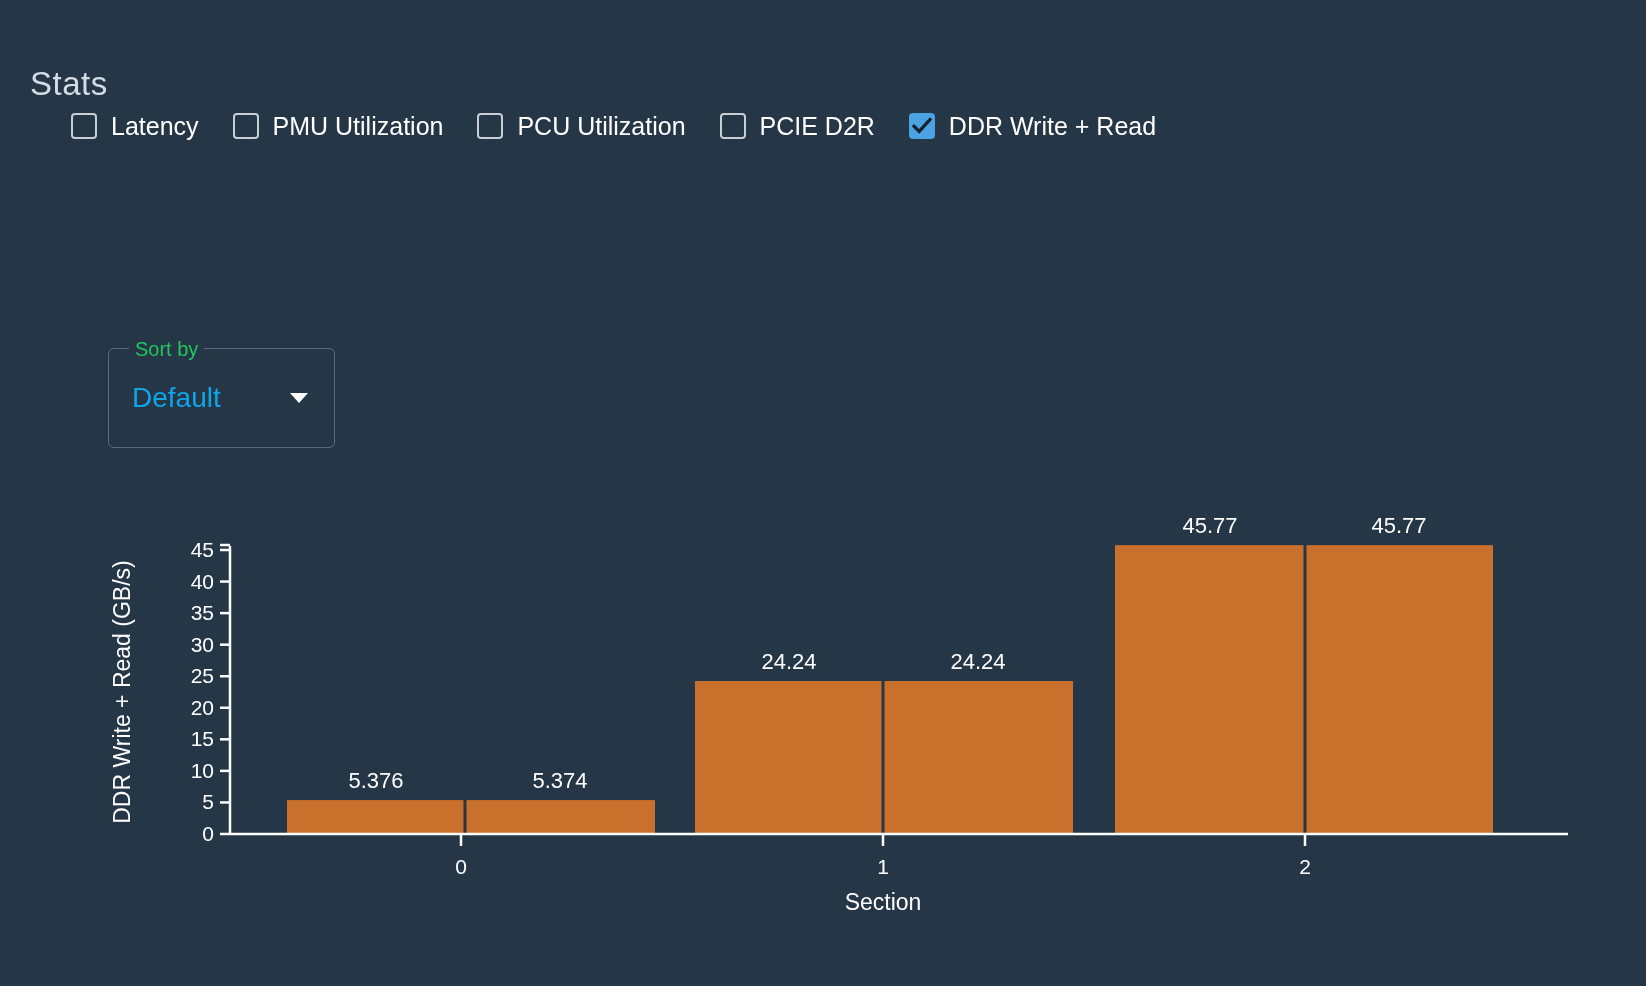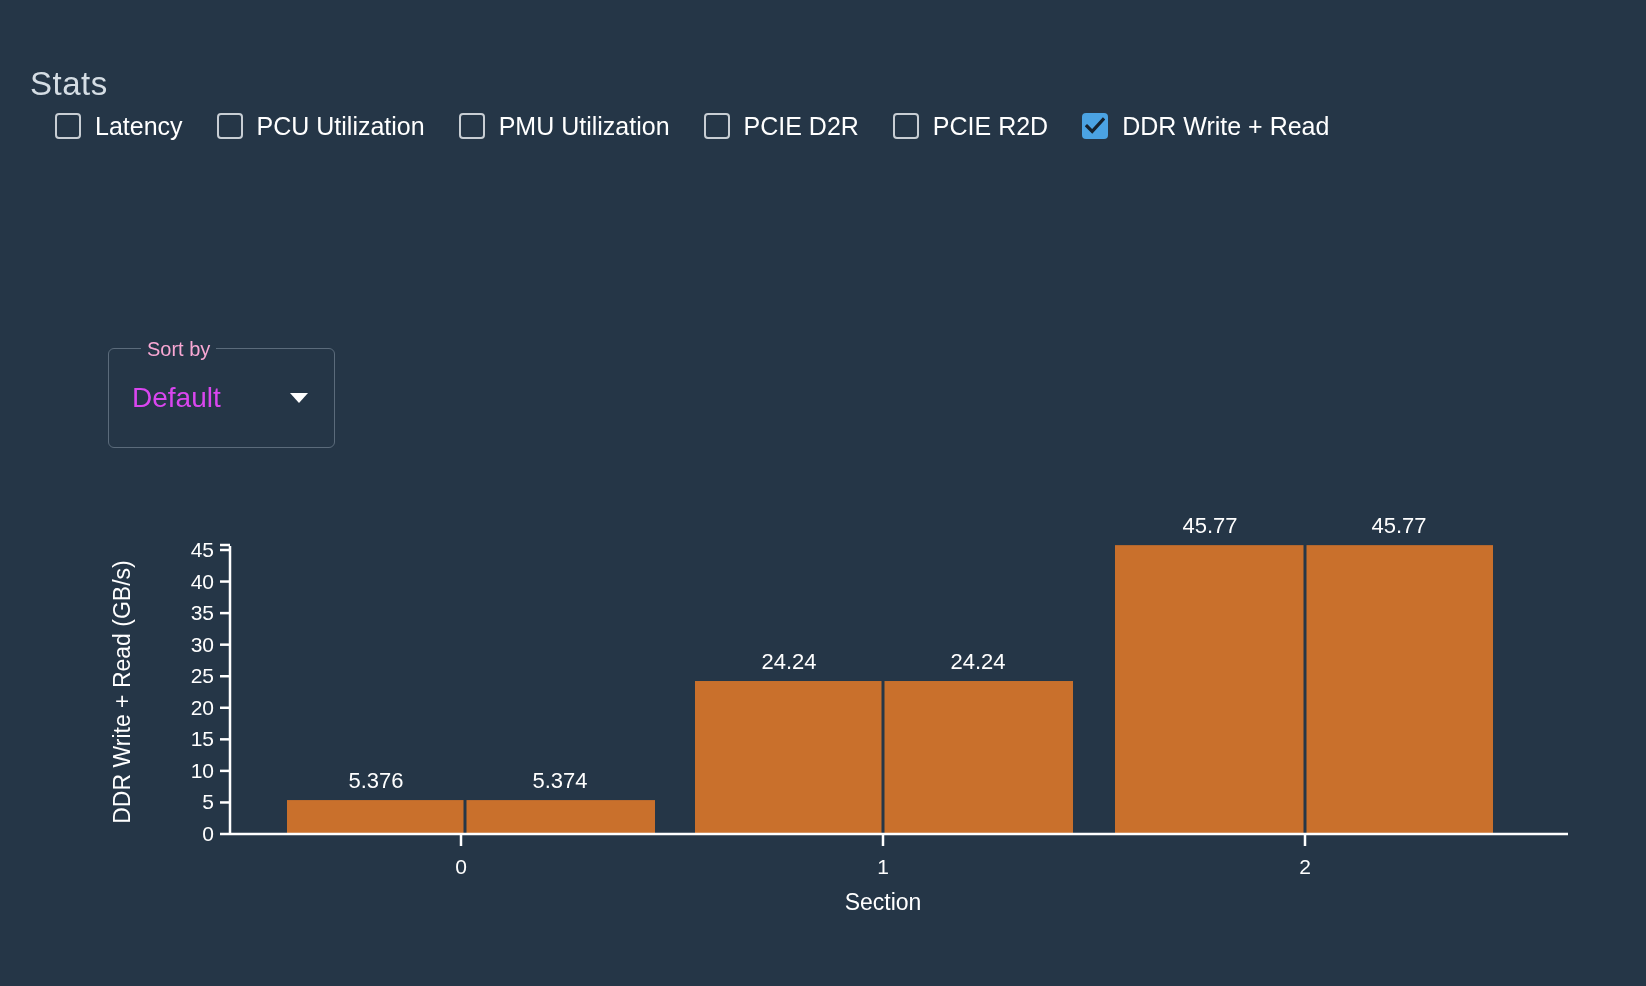--- a/index.html
+++ b/index.html
@@ -24,21 +24,21 @@
     font-size: 33px;
     font-weight: 400;
     color: #d5dde4;
     letter-spacing: 0.5px;
     margin-top: 45px;
   }
 
   
   #stats-checkbox-row {
     position: absolute;
-    left: 24px;
+    left: 40px;
     top: 104px;
     height: 44px;
     display: flex;
     align-items: center;
     gap: 0px;
     padding-left: 31px;
   }
   .cb-item {
     display: flex;
     align-items: center;
@@ -85,35 +85,35 @@
     top: 348px;
     width: 227px;
     height: 100px;
     box-sizing: border-box;
     border: 1.5px solid #5b6b7b;
     border-radius: 6px;
     cursor: pointer;
   }
   #sort-by-legend {
     position: absolute;
-    left: 32px;
+    left: 20px;
     top: -12px;
     background: #253647;
     padding: 0 6px;
     font-size: 20px;
-    color: #f9a8d4;
+    color: #22c55e;
     line-height: 24px;
     white-space: nowrap;
   }
   #sort-by-value {
     position: absolute;
     left: 23px;
     top: 33px;
     font-size: 28px;
-    color: #d946ef;
+    color: #0ea5e9;
     line-height: 32px;
   }
   #sort-by-arrow {
     position: absolute;
     right: 26px;
     top: 44px;
     width: 0;
     height: 0;
     border-left: 9px solid transparent;
     border-right: 9px solid transparent;
@@ -152,33 +152,29 @@
 
 <div id="page-title">Stats</div>
 
 <div id="stats-checkbox-row">
     <div class="cb-item">
       <span class="cb-box unchecked"></span>
       <span class="cb-label">Latency</span>
     </div>
     <div class="cb-item">
       <span class="cb-box unchecked"></span>
+      <span class="cb-label">PMU Utilization</span>
+    </div>
+    <div class="cb-item">
+      <span class="cb-box unchecked"></span>
       <span class="cb-label">PCU Utilization</span>
     </div>
     <div class="cb-item">
       <span class="cb-box unchecked"></span>
-      <span class="cb-label">PMU Utilization</span>
-    </div>
-    <div class="cb-item">
-      <span class="cb-box unchecked"></span>
       <span class="cb-label">PCIE D2R</span>
-    </div>
-    <div class="cb-item">
-      <span class="cb-box unchecked"></span>
-      <span class="cb-label">PCIE R2D</span>
     </div>
     <div class="cb-item">
       <span class="cb-box checked">
         <svg width="20" height="18" viewBox="0 0 20 18">
           <path d="M2 9.2 L7.2 14.4 L18 2.6" fill="none" stroke="#16222e" stroke-width="3.2" stroke-linecap="square"></path>
         </svg>
       </span>
       <span class="cb-label">DDR Write + Read</span>
     </div>
   </div>

